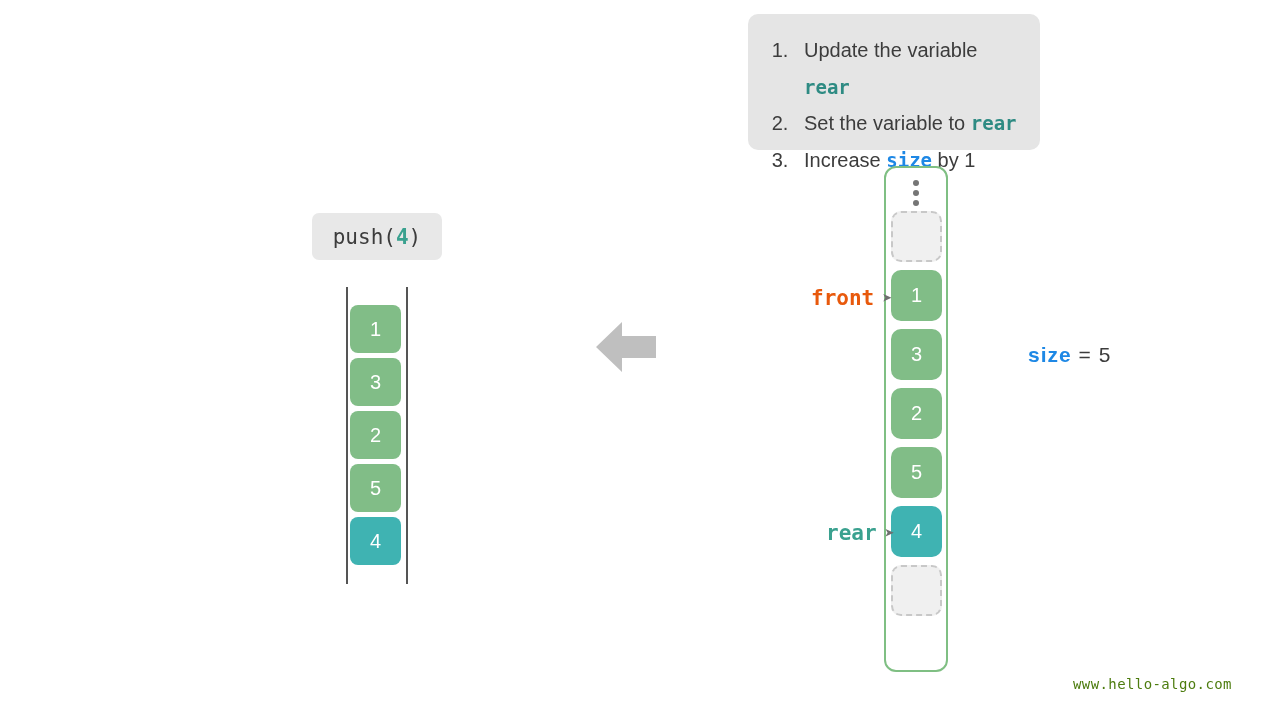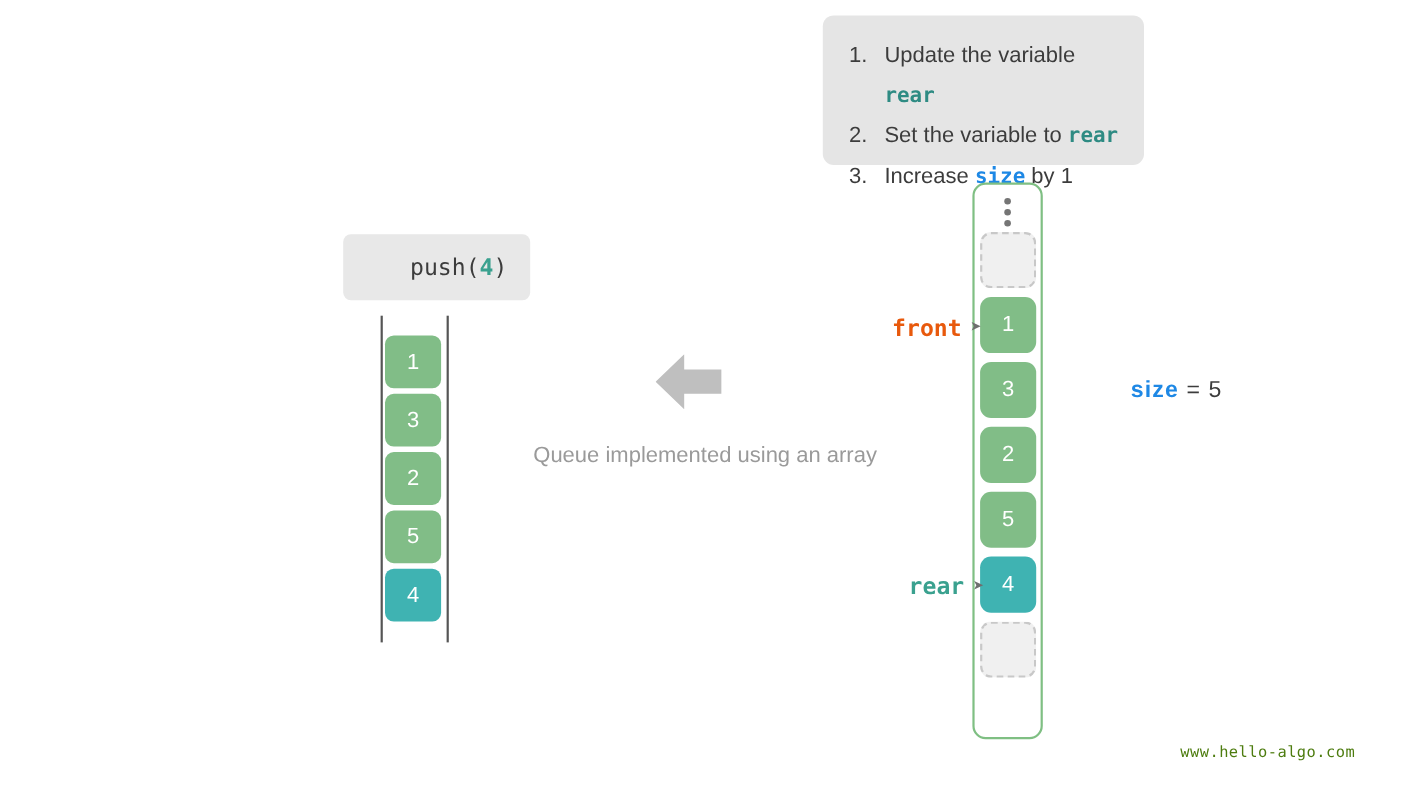--- a/index.html
+++ b/index.html
@@ -60,31 +60,30 @@
     color: #1e88e5;
     font-size: 19px;
   }
 
   
   #push-label {
     position: absolute;
     left: 312px;
     top: 213px;
     width: 130px;
-    height: 60px;
+    height: 47px;
     background: #e8e8e8;
     border-radius: 7px;
     display: flex;
     align-items: center;
     justify-content: center;
     font-family: "DejaVu Sans Mono", monospace;
     font-size: 21px;
     color: #3c3c3c;
     letter-spacing: 0px;
-    padding-left: 40px;
   }
   #push-label .arg {
     color: #3aa18f;
     font-weight: bold;
   }
 
   
   #left-array {
     position: absolute;
     left: 346px;
@@ -313,21 +312,20 @@
       <div class="cell teal">4</div>
     </div>
   </div>
 
   <div id="center-arrow">
     <svg width="60" height="50" viewBox="0 0 60 50" xmlns="http://www.w3.org/2000/svg">
       <path d="M0 25 L26 0 L26 14 L60 14 L60 36 L26 36 L26 50 Z" fill="#bfbfbf"></path>
     </svg>
   </div>
 
-  <div id="caption">Queue implemented using an array</div>
 
   <div id="right-array">
     <div id="dots-top">
       <div class="dots">
         <span></span>
         <span></span>
         <span></span>
       </div>
     </div>
     <div class="slot-wrap">

